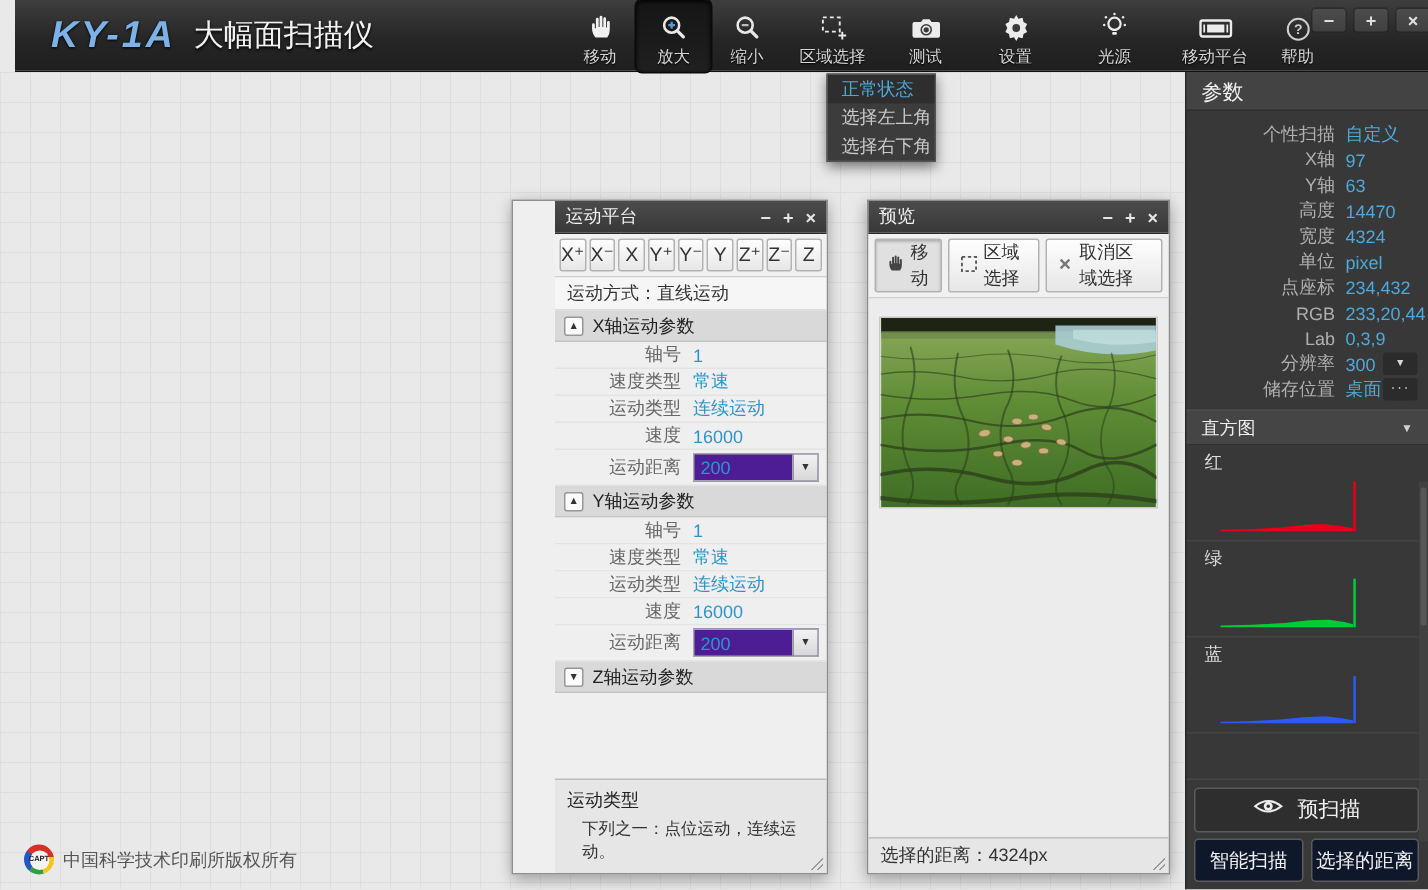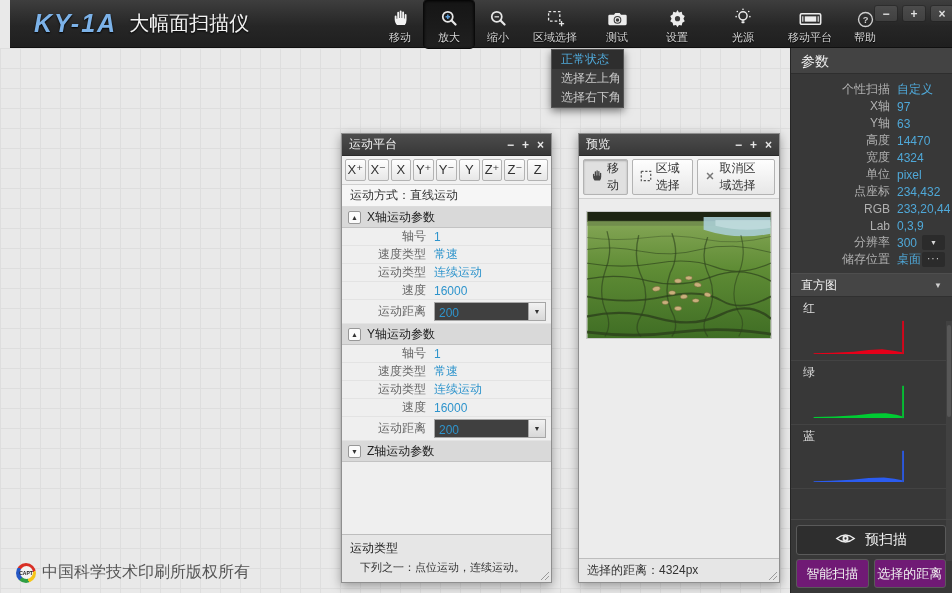--- a/index.html
+++ b/index.html
@@ -54,41 +54,41 @@
   .pctl span { color:#e6e6e6; font-size:12px; font-weight:bold; cursor:pointer; line-height:1; }
   .pfooter { flex:0 0 auto; border-top:1px solid #bdbdbd; background:#e6e6e6;
     padding:5px 8px 7px; position:relative; }
   .pfooter .ftitle { font-size:12px; color:#222; }
   .pfooter .fhint { font-size:11px; color:#333; padding-left:10px; margin-top:3px; }
   .grip { position:absolute; right:2px; bottom:2px; width:10px; height:10px;
     background:repeating-linear-gradient(135deg,transparent 0 2px,#9a9a9a 2px 3px);
     clip-path:polygon(100% 0,100% 100%,0 100%); }
 
   
-  .motion { left:341px; top:133px; width:211px; height:450px; }
+  .motion { left:341px; top:133px; width:211px; height:450px;padding-left:28px; }
   .axisrow { flex:0 0 28px; display:flex; gap:2px; padding:3px 3px;
     background:#f1f1f1; border-bottom:1px solid #cfcfcf; }
   .abtn { flex:1; background:linear-gradient(#fefefe,#e7e7e7); border:1px solid #b3b3b3;
     border-radius:2px; font-size:13px; color:#333; text-align:center; line-height:20px; cursor:pointer; }
   .moderow { flex:0 0 21px; line-height:21px; padding-left:8px; font-size:12px;
     color:#333; background:#f6f6f6; border-bottom:1px solid #dcdcdc; }
   .sechdr { flex:0 0 21px; display:flex; align-items:center; background:#d9d9d9;
     border-bottom:1px solid #c3c3c3; cursor:pointer; }
   .arrowbox { width:13px; height:13px; margin:0 6px 0 6px; background:#fbfbfb;
     border:1px solid #979797; border-radius:2px; font-size:7px; line-height:12px;
     text-align:center; color:#333; }
   .sechdr .stitle { font-size:12px; color:#222; }
   .prow { flex:0 0 18px; display:grid; grid-template-columns:92px 1fr; align-items:center;
     border-bottom:1px solid #e3e3e3; background:#efefef; }
   .prow .plabel { text-align:right; padding-right:8px; font-size:12px; color:#666; }
   .prow .pvalue { font-size:12px; color:#2e94cc; }
   .comborow { flex:0 0 24px; display:grid; grid-template-columns:92px 1fr; align-items:center;
     border-bottom:1px solid #e3e3e3; background:#efefef; padding-right:5px; }
   .comborow .plabel { text-align:right; padding-right:8px; font-size:12px; color:#666; }
-  .combo { position:relative; height:19px; background:#404040; border:1px solid #a6a6a6; }
+  .combo { position:relative; height:19px; background:#4c1d95; border:1px solid #a6a6a6; }
   .combo .cval { font-size:12px; color:#2e94cc; line-height:17px; padding-left:4px; }
   .combo .carrow { position:absolute; right:0; top:0; bottom:0; width:17px;
     background:linear-gradient(#f2f2f2,#d8d8d8); border-left:1px solid #a6a6a6;
     font-size:7px; color:#333; text-align:center; line-height:17px; cursor:pointer; }
   .mspacer { flex:1; background:#efefef; }
 
   
   .preview { left:578px; top:133px; width:202px; height:450px; }
   .pv-toolbar { flex:0 0 28px; display:flex; gap:4px; padding:3px 4px;
     background:#f1f1f1; border-bottom:1px solid #cfcfcf; }
@@ -123,35 +123,35 @@
   .channel .clabel { font-size:12px; color:#ddd; padding-left:12px; }
   .channel svg { display:block; margin:1px 0 0 20px; }
   .rscroll { position:absolute; right:0; top:273px; width:6px; height:240px; background:#414141; }
   .rthumb { position:absolute; top:4px; left:1px; width:4px; height:92px;
     background:#575757; border-radius:2px; }
   .prescan { position:absolute; left:5px; right:6px; bottom:38px; height:30px;
     background:#2e2e2e; border:1px solid #5a5a5a; border-radius:3px; display:flex;
     align-items:center; justify-content:center; gap:9px; cursor:pointer; }
   .prescan .plbl { font-size:14px; color:#f0f0f0; }
   .scanrow { position:absolute; left:5px; right:6px; bottom:5px; height:29px; display:flex; gap:5px; }
-  .scanbtn { flex:1; background:#701a75; border:1px solid #5a5a5a; border-radius:3px;
+  .scanbtn { flex:1; background:#0f172a; border:1px solid #5a5a5a; border-radius:3px;
     color:#f0f0f0; font-size:13px; display:flex; align-items:center; justify-content:center;
     cursor:pointer; }
   .btndivider { position:absolute; left:0; right:0; bottom:73px; height:1px; background:#474747; }
 
   
   .copyright { position:absolute; left:16px; bottom:10px; display:flex;
     align-items:center; gap:6px; z-index:5; }
   .capt-logo { width:20px; height:20px; border-radius:50%;
     background:conic-gradient(#d93026 0 22%, #f5c518 22% 45%, #2f9e44 45% 62%, #2457c5 62% 85%, #d93026 85% 100%);
     display:flex; align-items:center; justify-content:center; }
   .capt-inner { width:13px; height:13px; border-radius:50%; background:#f3f3f3;
     font-size:5px; font-weight:bold; color:#222; display:flex; align-items:center;
     justify-content:center; letter-spacing:0; }
-  .copyright .ctext { font-size:16px; color:#555; }
+  .copyright .ctext { font-size:12px; color:#555; }
 </style>
 </head>
 <body>
 
 <div class="app">
 
   <header class="topbar">
     <div class="brand">
       <span class="logo-text">KY-1A</span>
       <span class="app-title">大幅面扫描仪</span>

